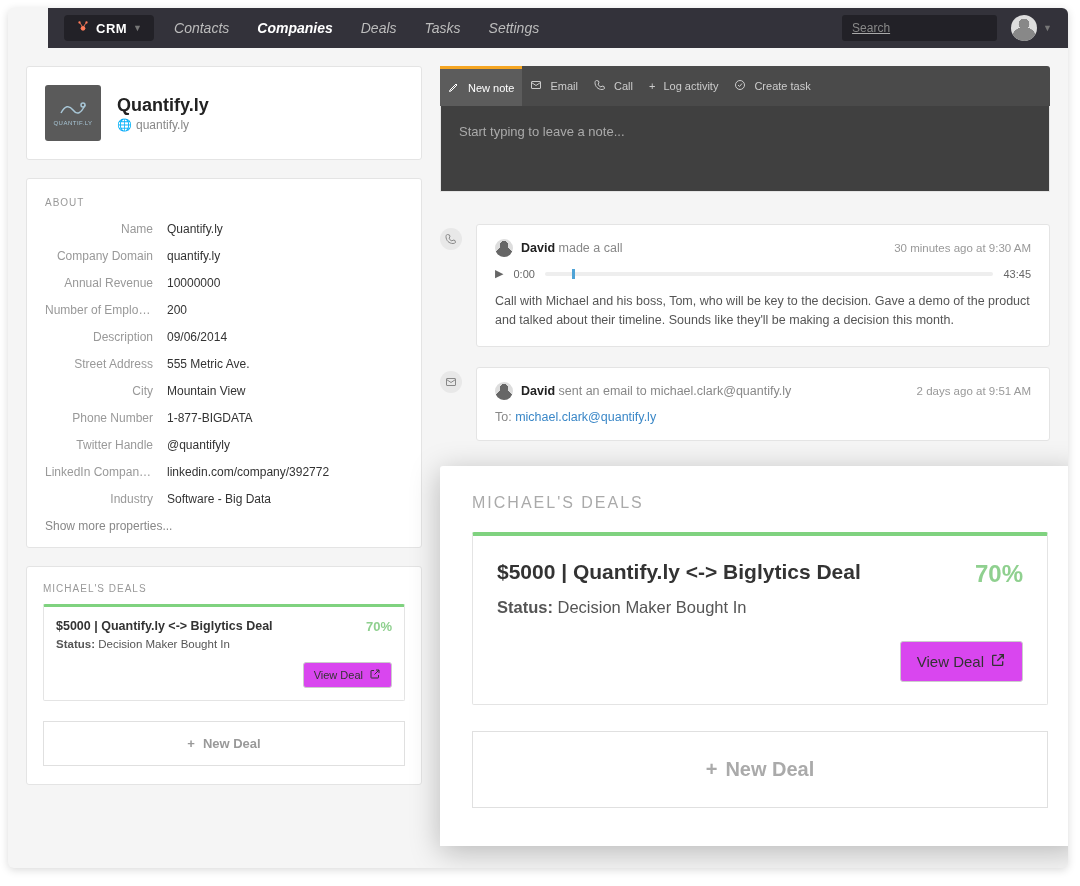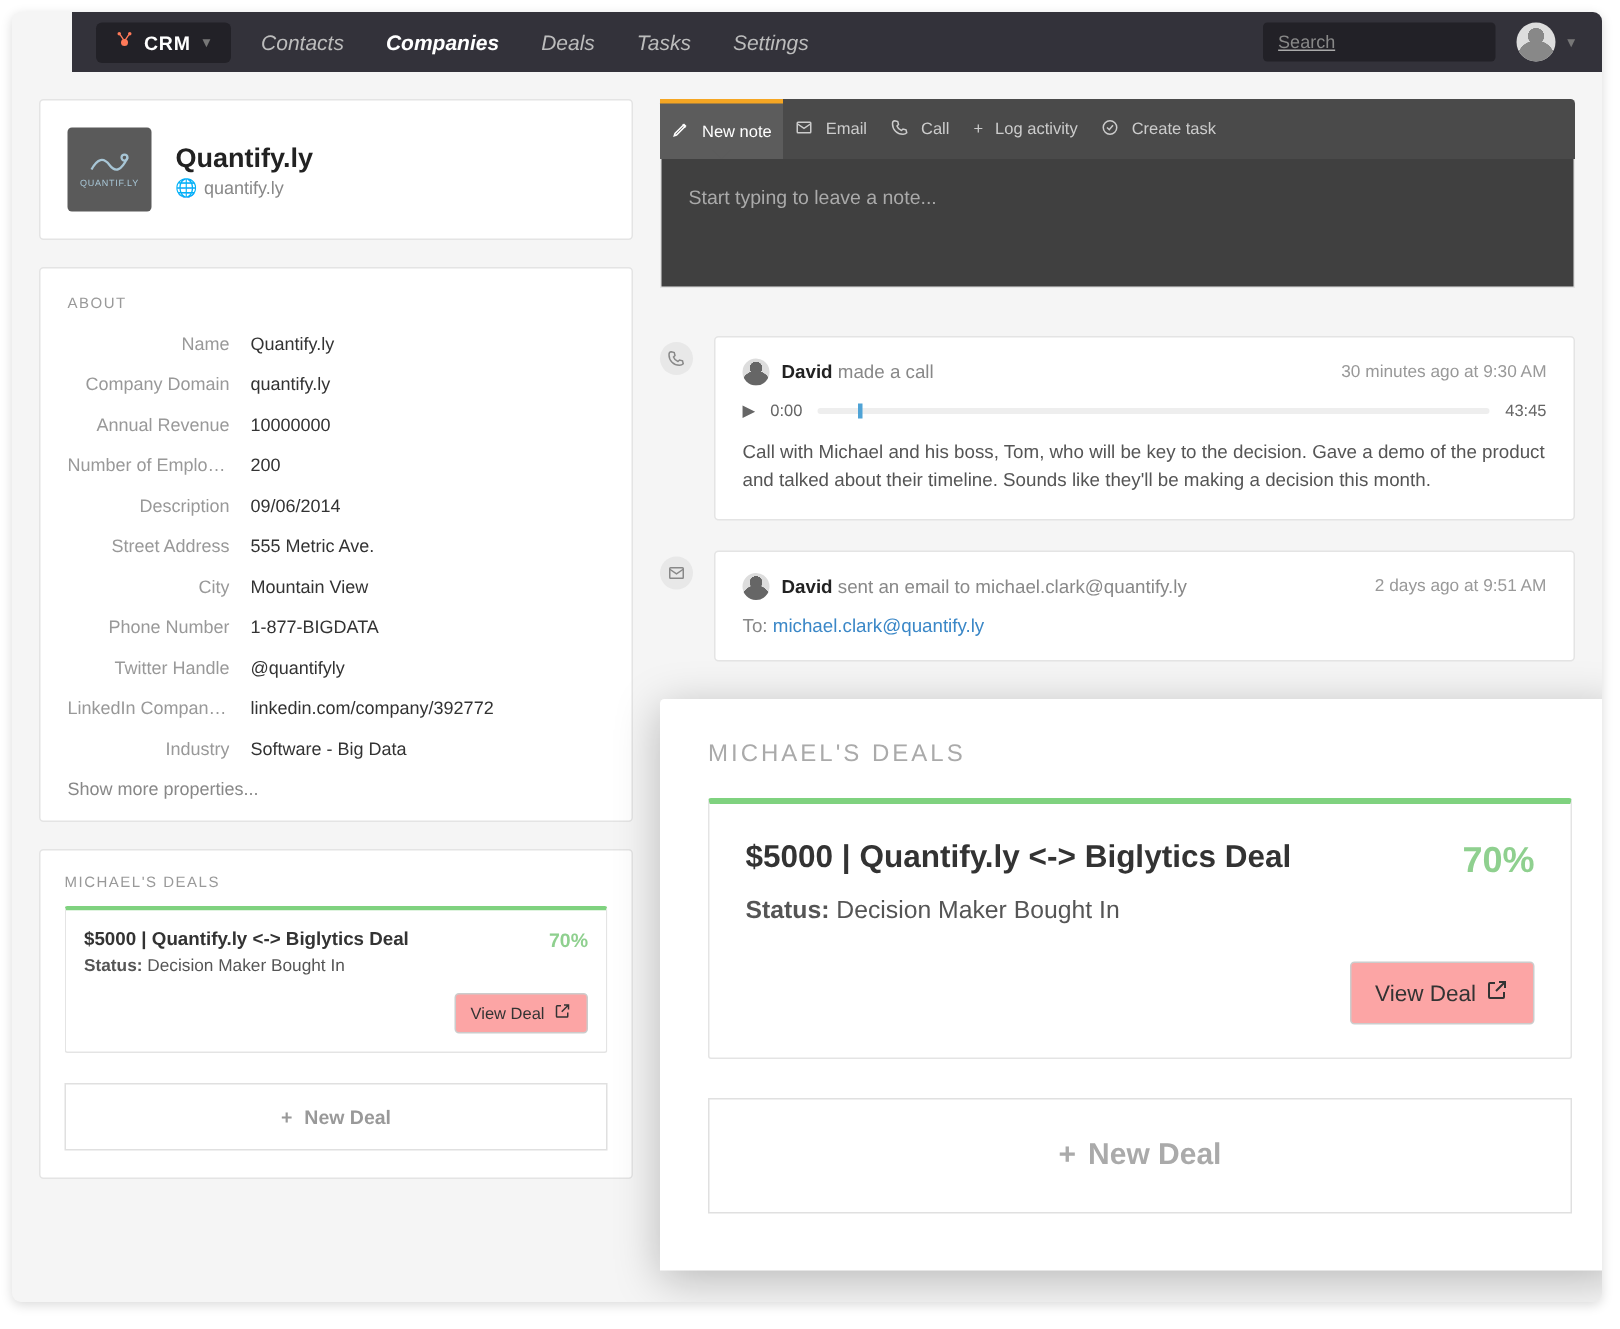--- a/index.html
+++ b/index.html
@@ -45,21 +45,21 @@
 
 
 .deals-card { padding: 16px 16px 18px 16px; }
 .deals-title { font-size: 10px; letter-spacing: 1px; color: #999; margin-bottom: 10px; }
 .deal-block { border-top: 3px solid #7fd27f; border-left:1px solid #e4e4e4; border-right:1px solid #e4e4e4; border-bottom:1px solid #e4e4e4; padding: 12px; border-radius: 2px; }
 .deal-head { display: flex; justify-content: space-between; align-items: flex-start; gap: 23px; }
 .deal-title { font-size: 12.5px; font-weight: 700; color: #333; }
 .deal-pct { color: #8fd08f; font-size: 13px; font-weight: 600; }
 .deal-status { font-size: 11.5px; color: #555; margin-top: 4px; }
 .deal-status b { font-weight: 700; }
-.view-deal-btn { float: right; margin-top: 12px; border: 1px solid #ccc; background:#fca5a5; padding: 5px 10px; font-size: 11px; border-radius: 3px; cursor: pointer; display:flex; align-items:center; gap:6px; color:#333;}
+.view-deal-btn { float: right; margin-top: 12px; border: 1px solid #ccc; background:#d946ef; padding: 5px 10px; font-size: 11px; border-radius: 3px; cursor: pointer; display:flex; align-items:center; gap:6px; color:#333;}
 .new-deal-btn { width: 100%; margin-top: 20px; border: 1px solid #e0e0e0; background: #fff; padding: 14px; font-size: 13px; color: #999; cursor: pointer; display:flex; align-items:center; justify-content:center; gap:8px; font-weight:600;}
 .clearfix::after { content:""; display:block; clear:both; }
 
 
 .rightcol { flex: 1; display: flex; flex-direction: column; }
 .activity-tabs { display: flex; background: #4a4a4a; height: 40px; border-top-left-radius:3px; border-top-right-radius:3px; }
 .atab { display: flex; align-items: center; gap: 8px; padding: 0 8px; color: #ccc; font-size: 11px; cursor: pointer; position: relative; }
 .atab.active { background: #5c5c5c; color: #fff; border-top: 3px solid #f5a623; }
 .atab.active::after { content:""; position:absolute; bottom:-6px; left:50%; transform:translateX(-50%); border:6px solid transparent; border-top-color:#5c5c5c; }
 .note-input { background: #404040; border:1px solid #e4e4e4; border-top:none; padding: 18px; font-size: 13px; color: #aaa; height: 86px; }

